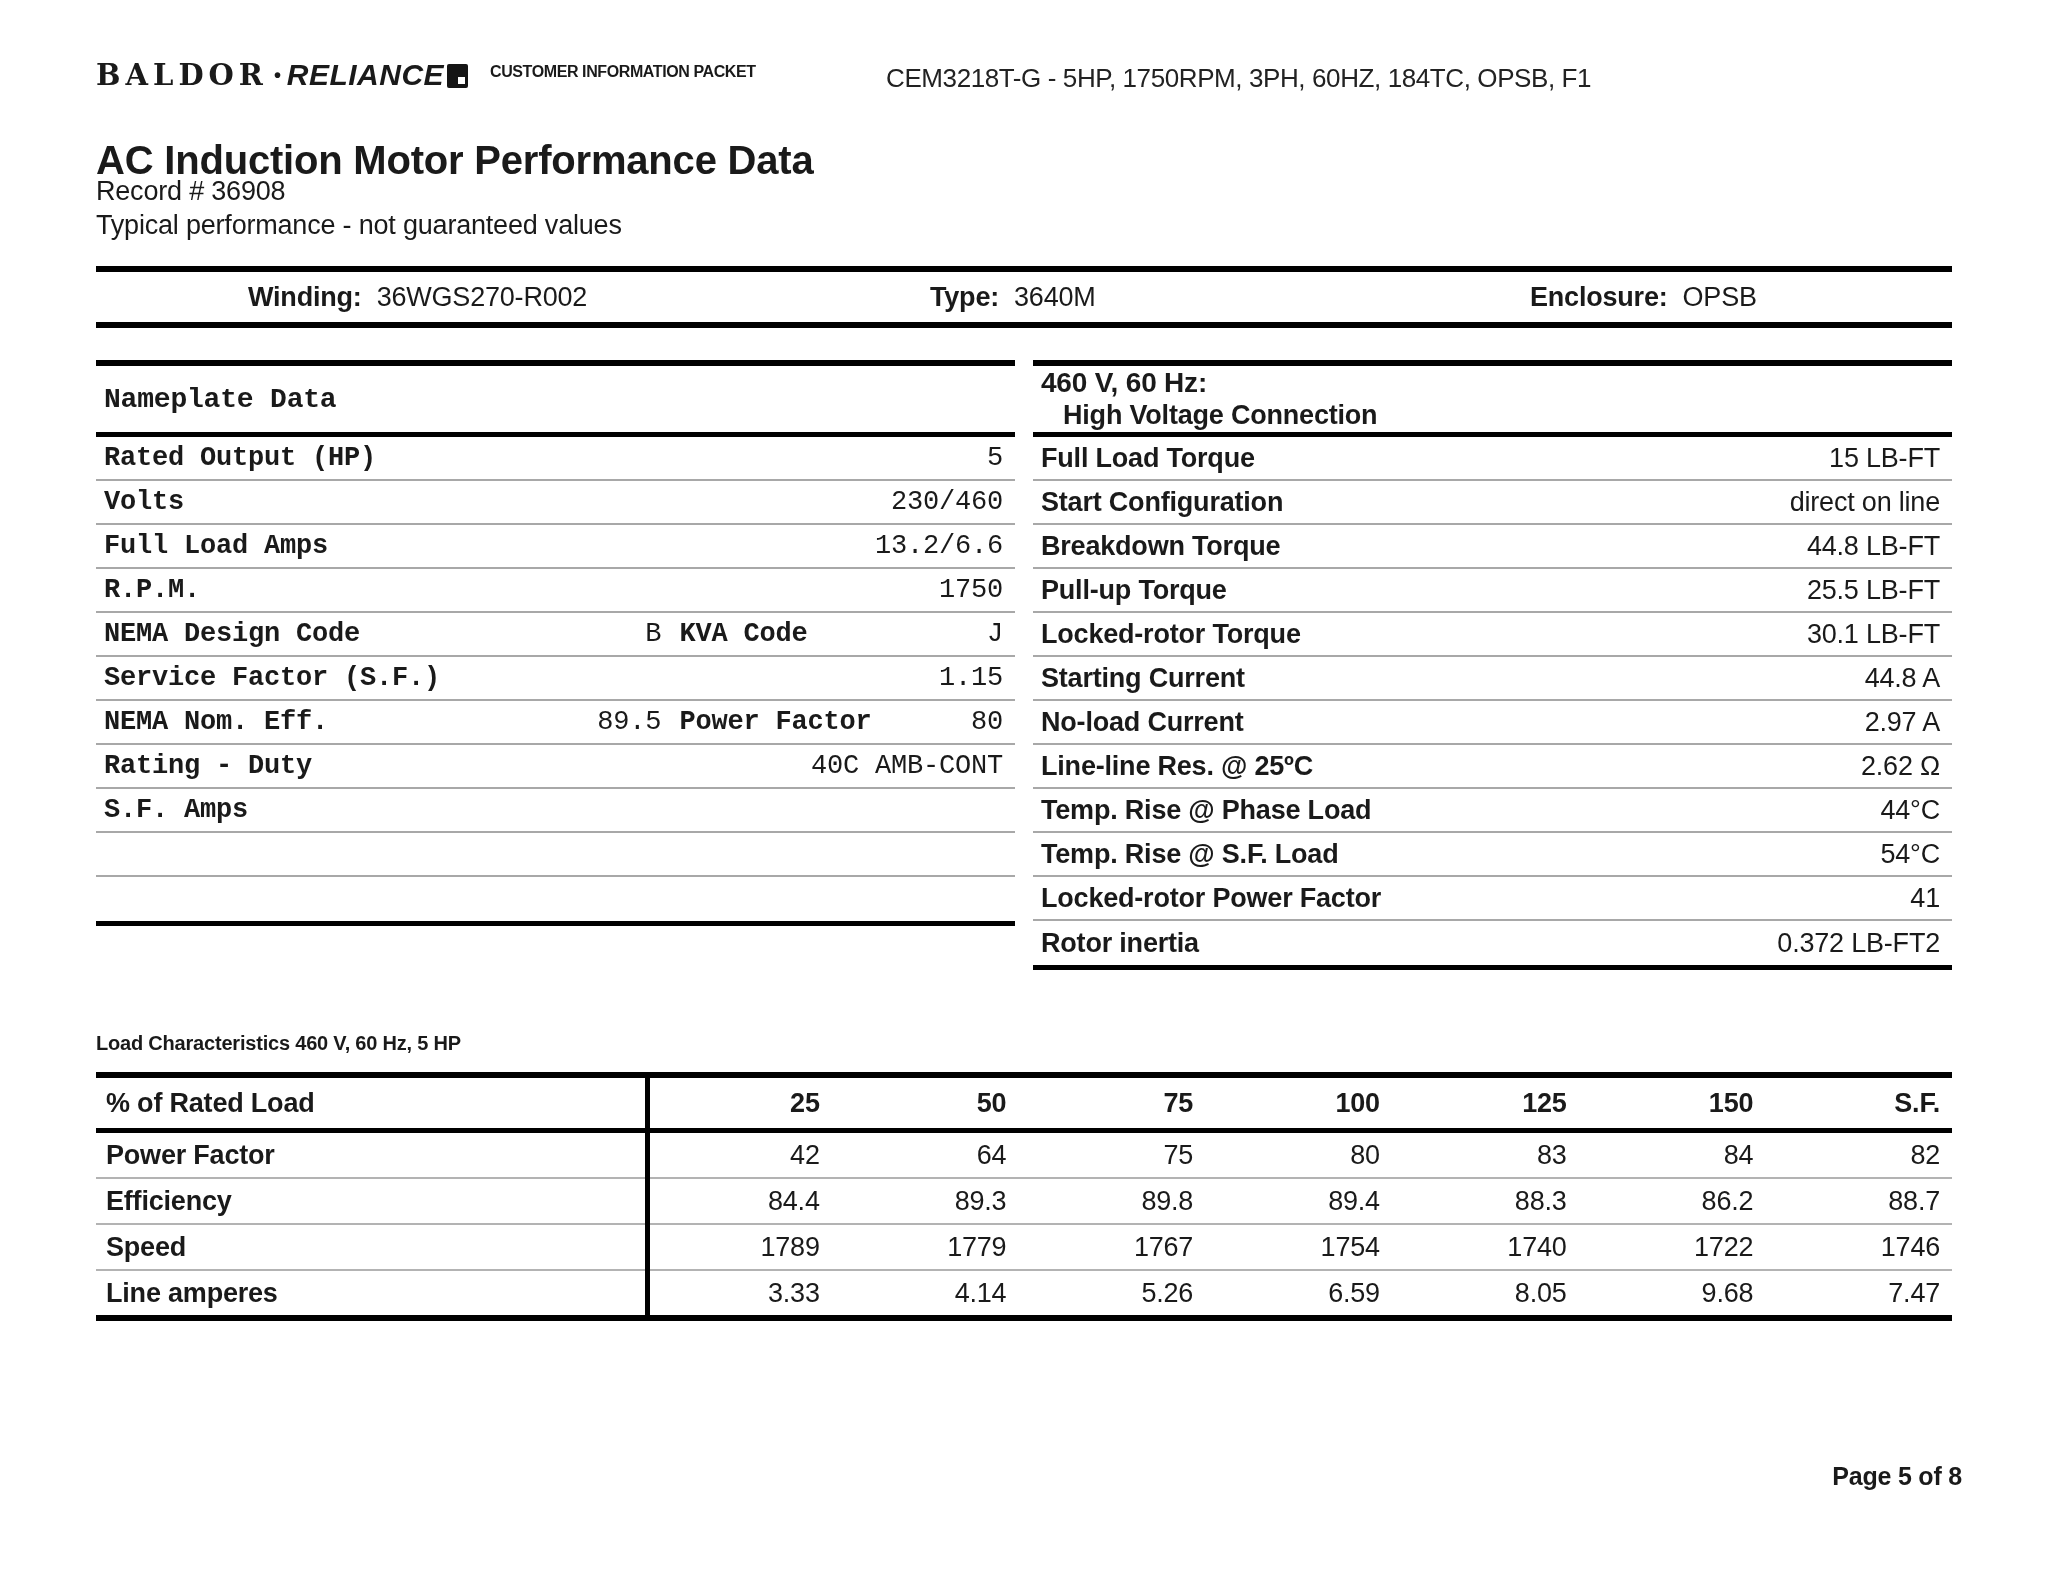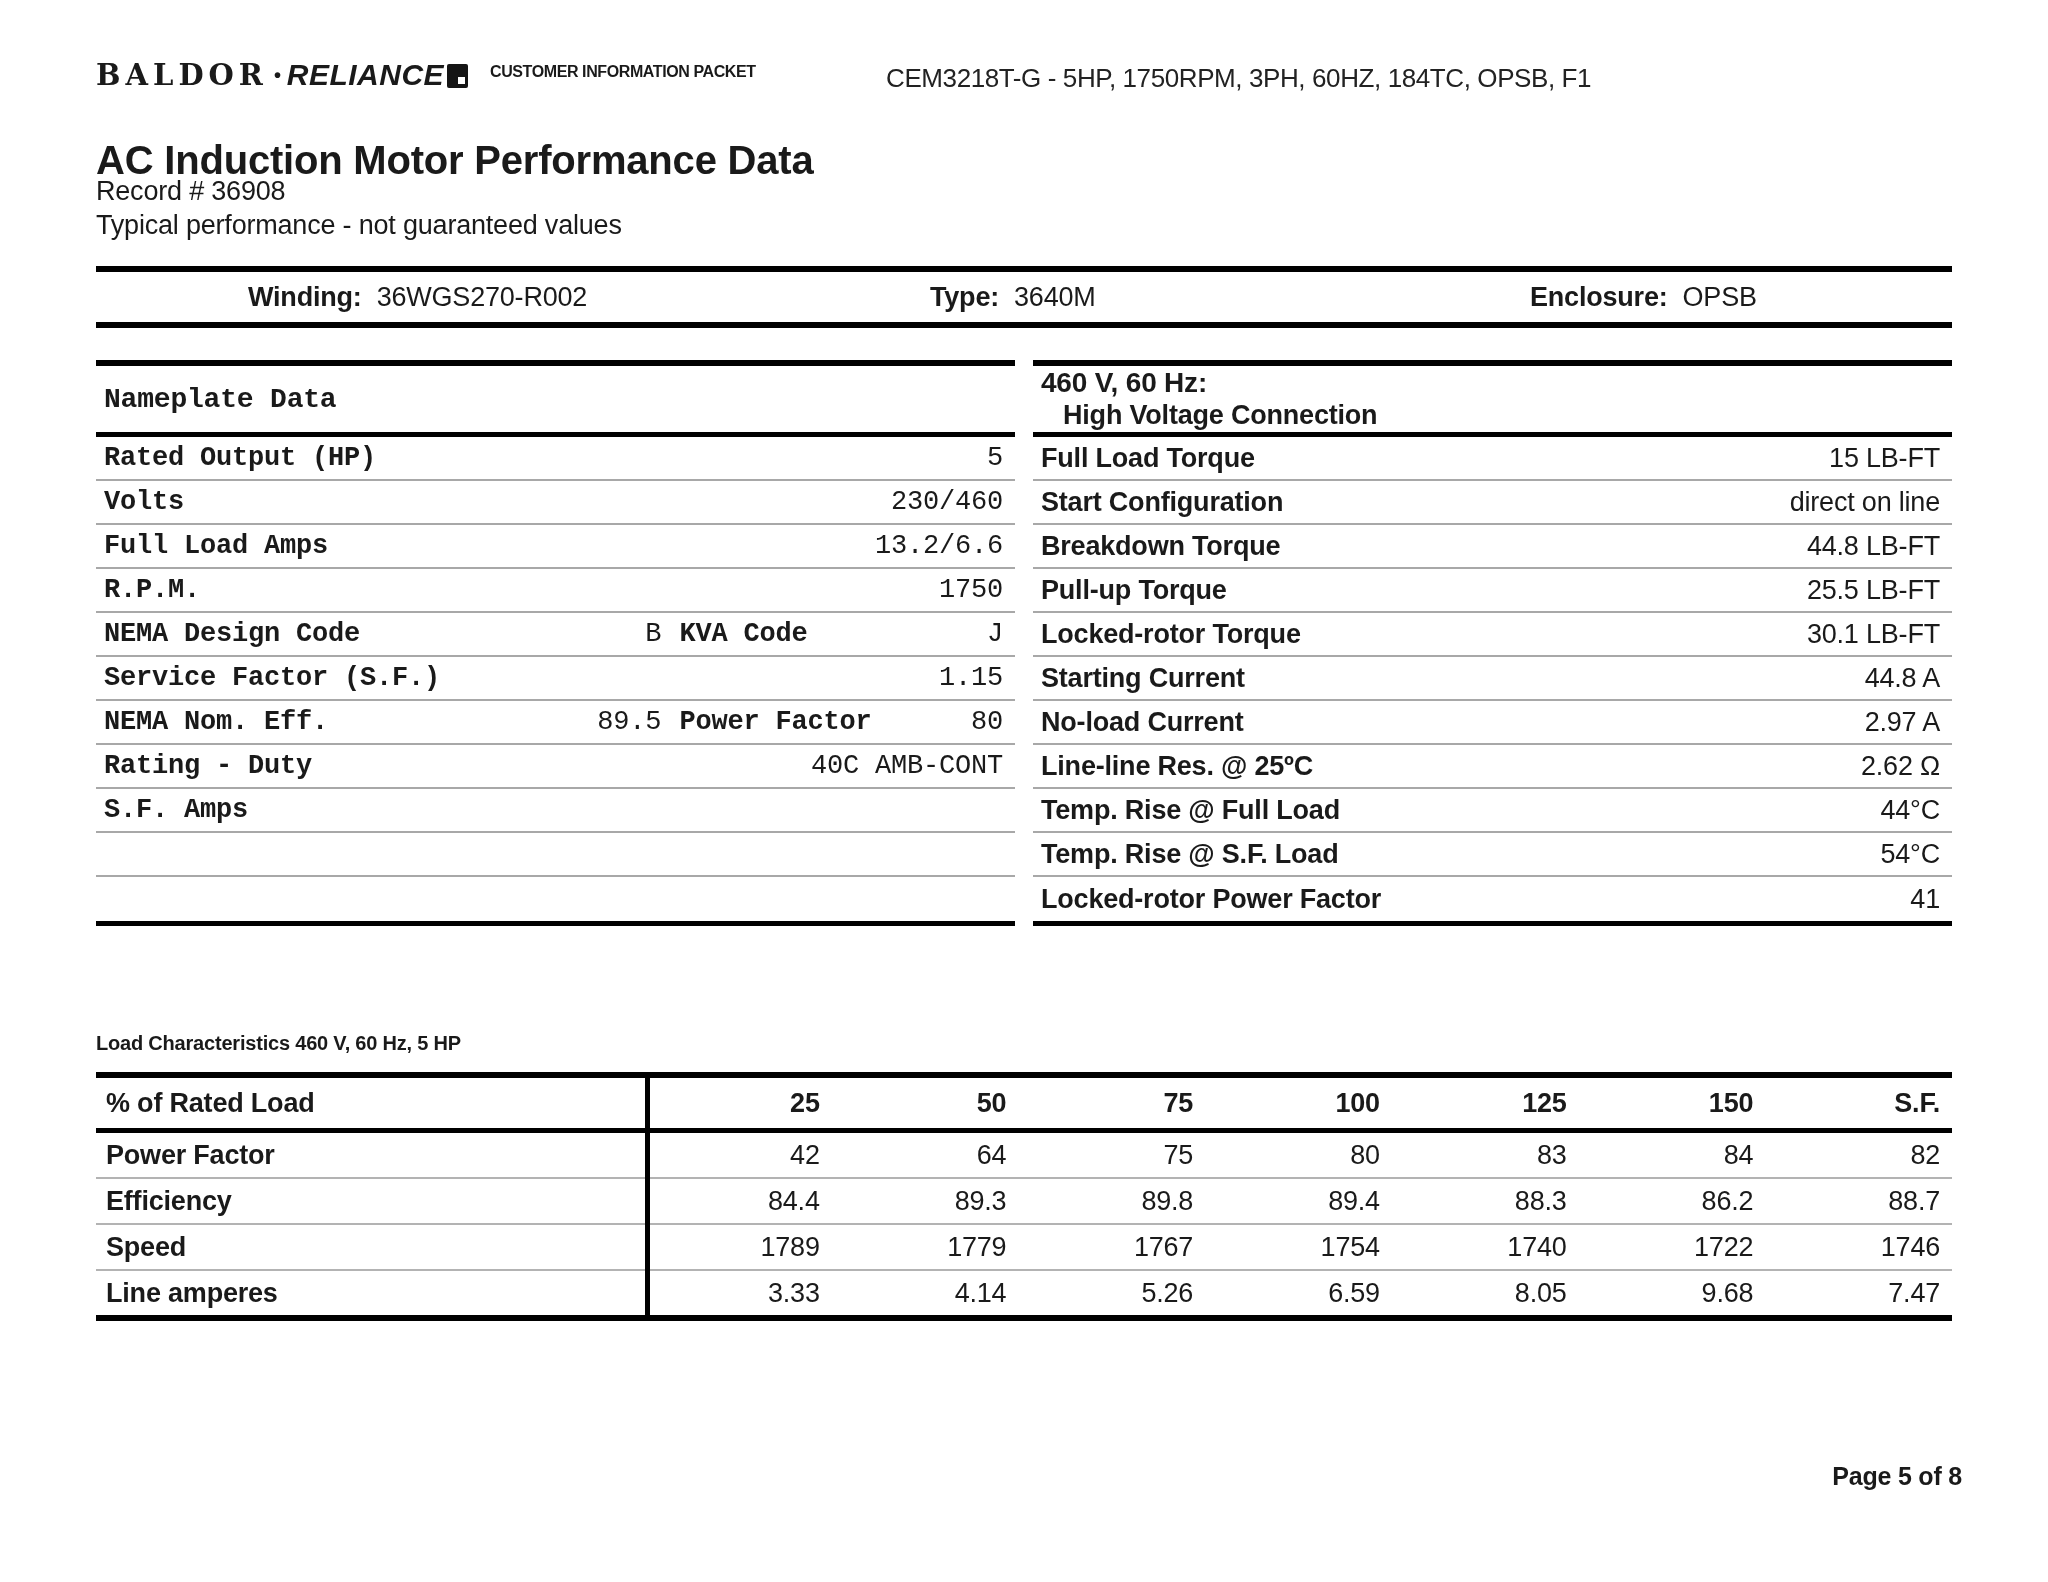--- a/index.html
+++ b/index.html
@@ -201,30 +201,34 @@
     </div>
     <div class="t-row">
       <span class="lbl">No-load Current</span>
       <span class="val">2.97 A</span>
     </div>
     <div class="t-row">
       <span class="lbl">Line-line Res. @ 25ºC</span>
       <span class="val">2.62 Ω</span>
     </div>
     <div class="t-row">
-      <span class="lbl">Temp. Rise @ Full Load</span>
+      <span class="lbl">Temp. Rise @ Phase Load</span>
       <span class="val">44°C</span>
     </div>
     <div class="t-row">
       <span class="lbl">Temp. Rise @ S.F. Load</span>
       <span class="val">54°C</span>
     </div>
     <div class="t-row">
       <span class="lbl">Locked-rotor Power Factor</span>
       <span class="val">41</span>
+    </div>
+    <div class="t-row">
+      <span class="lbl">Rotor inertia</span>
+      <span class="val">0.372 LB-FT2</span>
     </div>
   </div>
 
   <div class="load-heading">Load Characteristics 460 V, 60 Hz, 5 HP</div>
 
   <div class="load-table">
     <div class="lt-row lt-header">
       <span class="lt-label">% of Rated Load</span>
       <span class="lt-cell">25</span>
       <span class="lt-cell">50</span>

